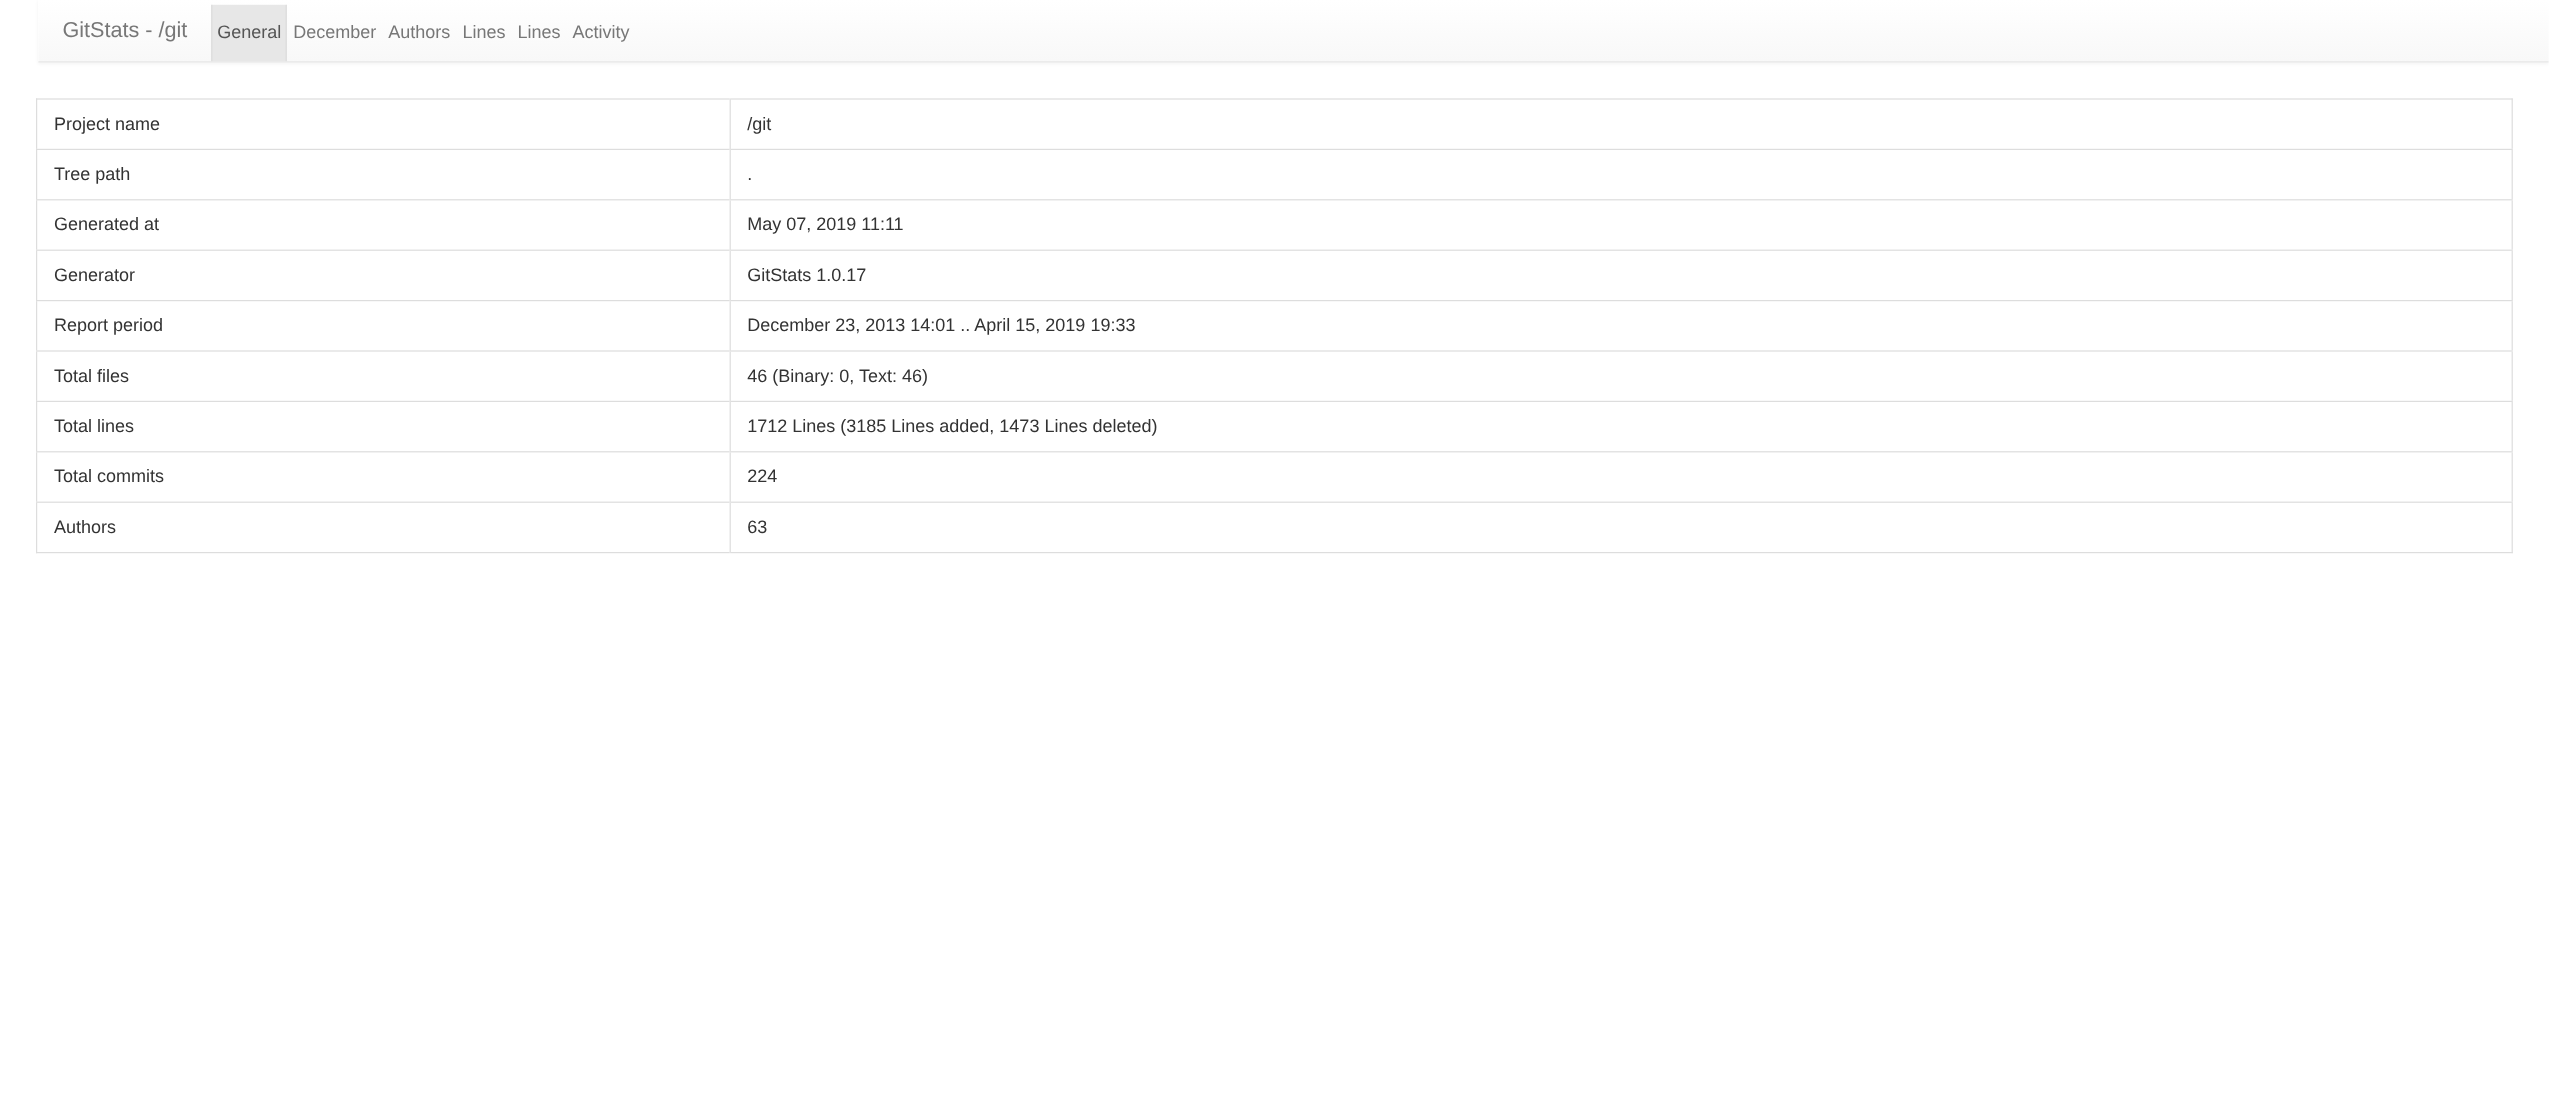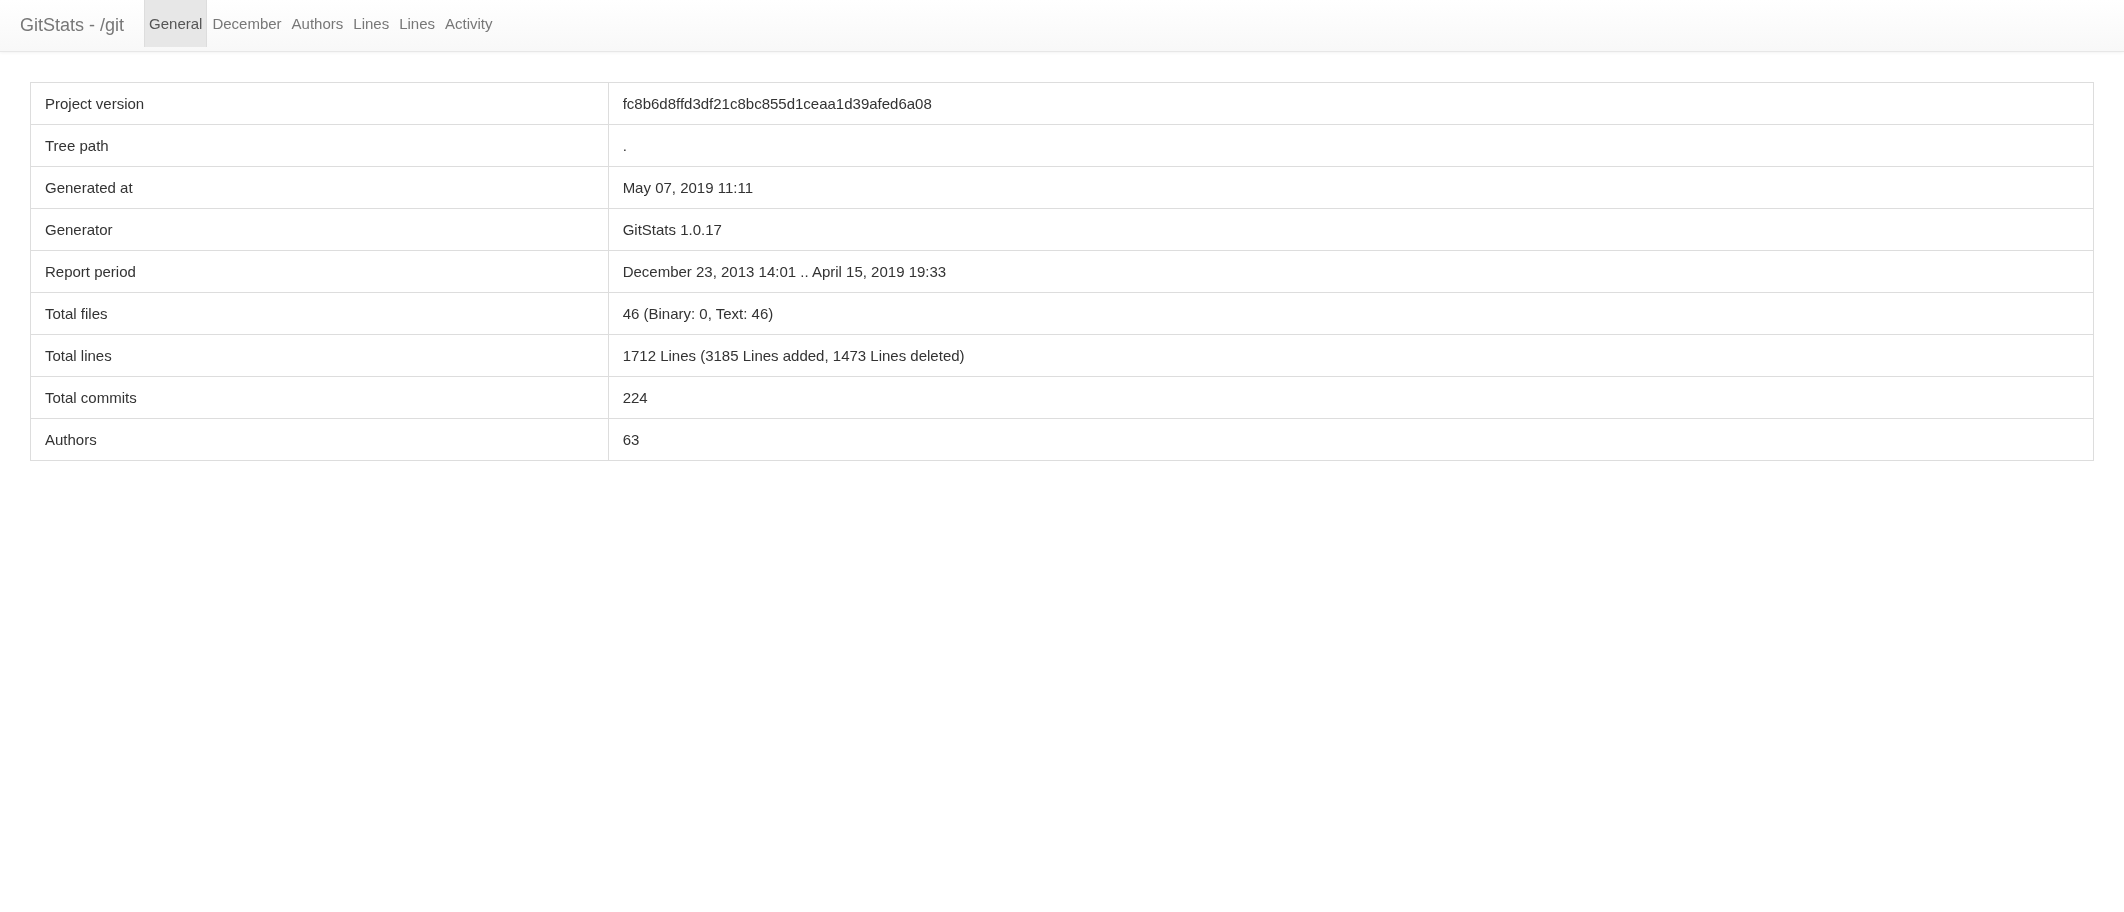--- a/index.html
+++ b/index.html
@@ -11,22 +11,23 @@
       font-family: "Helvetica Neue", Helvetica, Arial, sans-serif;
       font-size: 14px;
       color: #333;
       background: #fff;
     }
     .navbar {
       background: linear-gradient(to bottom, #ffffff 0%, #f8f8f8 100%);
       border-bottom: 1px solid #e7e7e7;
       min-height: 50px;
       display: flex;
-      align-items: flex-start;
+      align-items: flex-end;
       box-shadow: 0 1px 3px rgba(0,0,0,0.05);
+      margin-left: 32px;
     }
     .navbar-brand {
       padding: 15px 20px;
       font-size: 18px;
       color: #777;
       text-decoration: none;
       display: flex;
       align-items: center;
     }
     .nav-tabs {
@@ -106,22 +107,22 @@
     <li>
         <a>Activity</a>
       </li>
   </ul>
 </div>
 
 <div class="container">
   <table class="table">
     <tbody>
       <tr>
-        <td class="key">Project version</td>
-        <td class="val">fc8b6d8ffd3df21c8bc855d1ceaa1d39afed6a08</td>
+        <td class="key">Project name</td>
+        <td class="val">/git</td>
       </tr>
       <tr>
         <td class="key">Tree path</td>
         <td class="val">.</td>
       </tr>
       <tr>
         <td class="key">Generated at</td>
         <td class="val">May 07, 2019 11:11</td>
       </tr>
       <tr>

